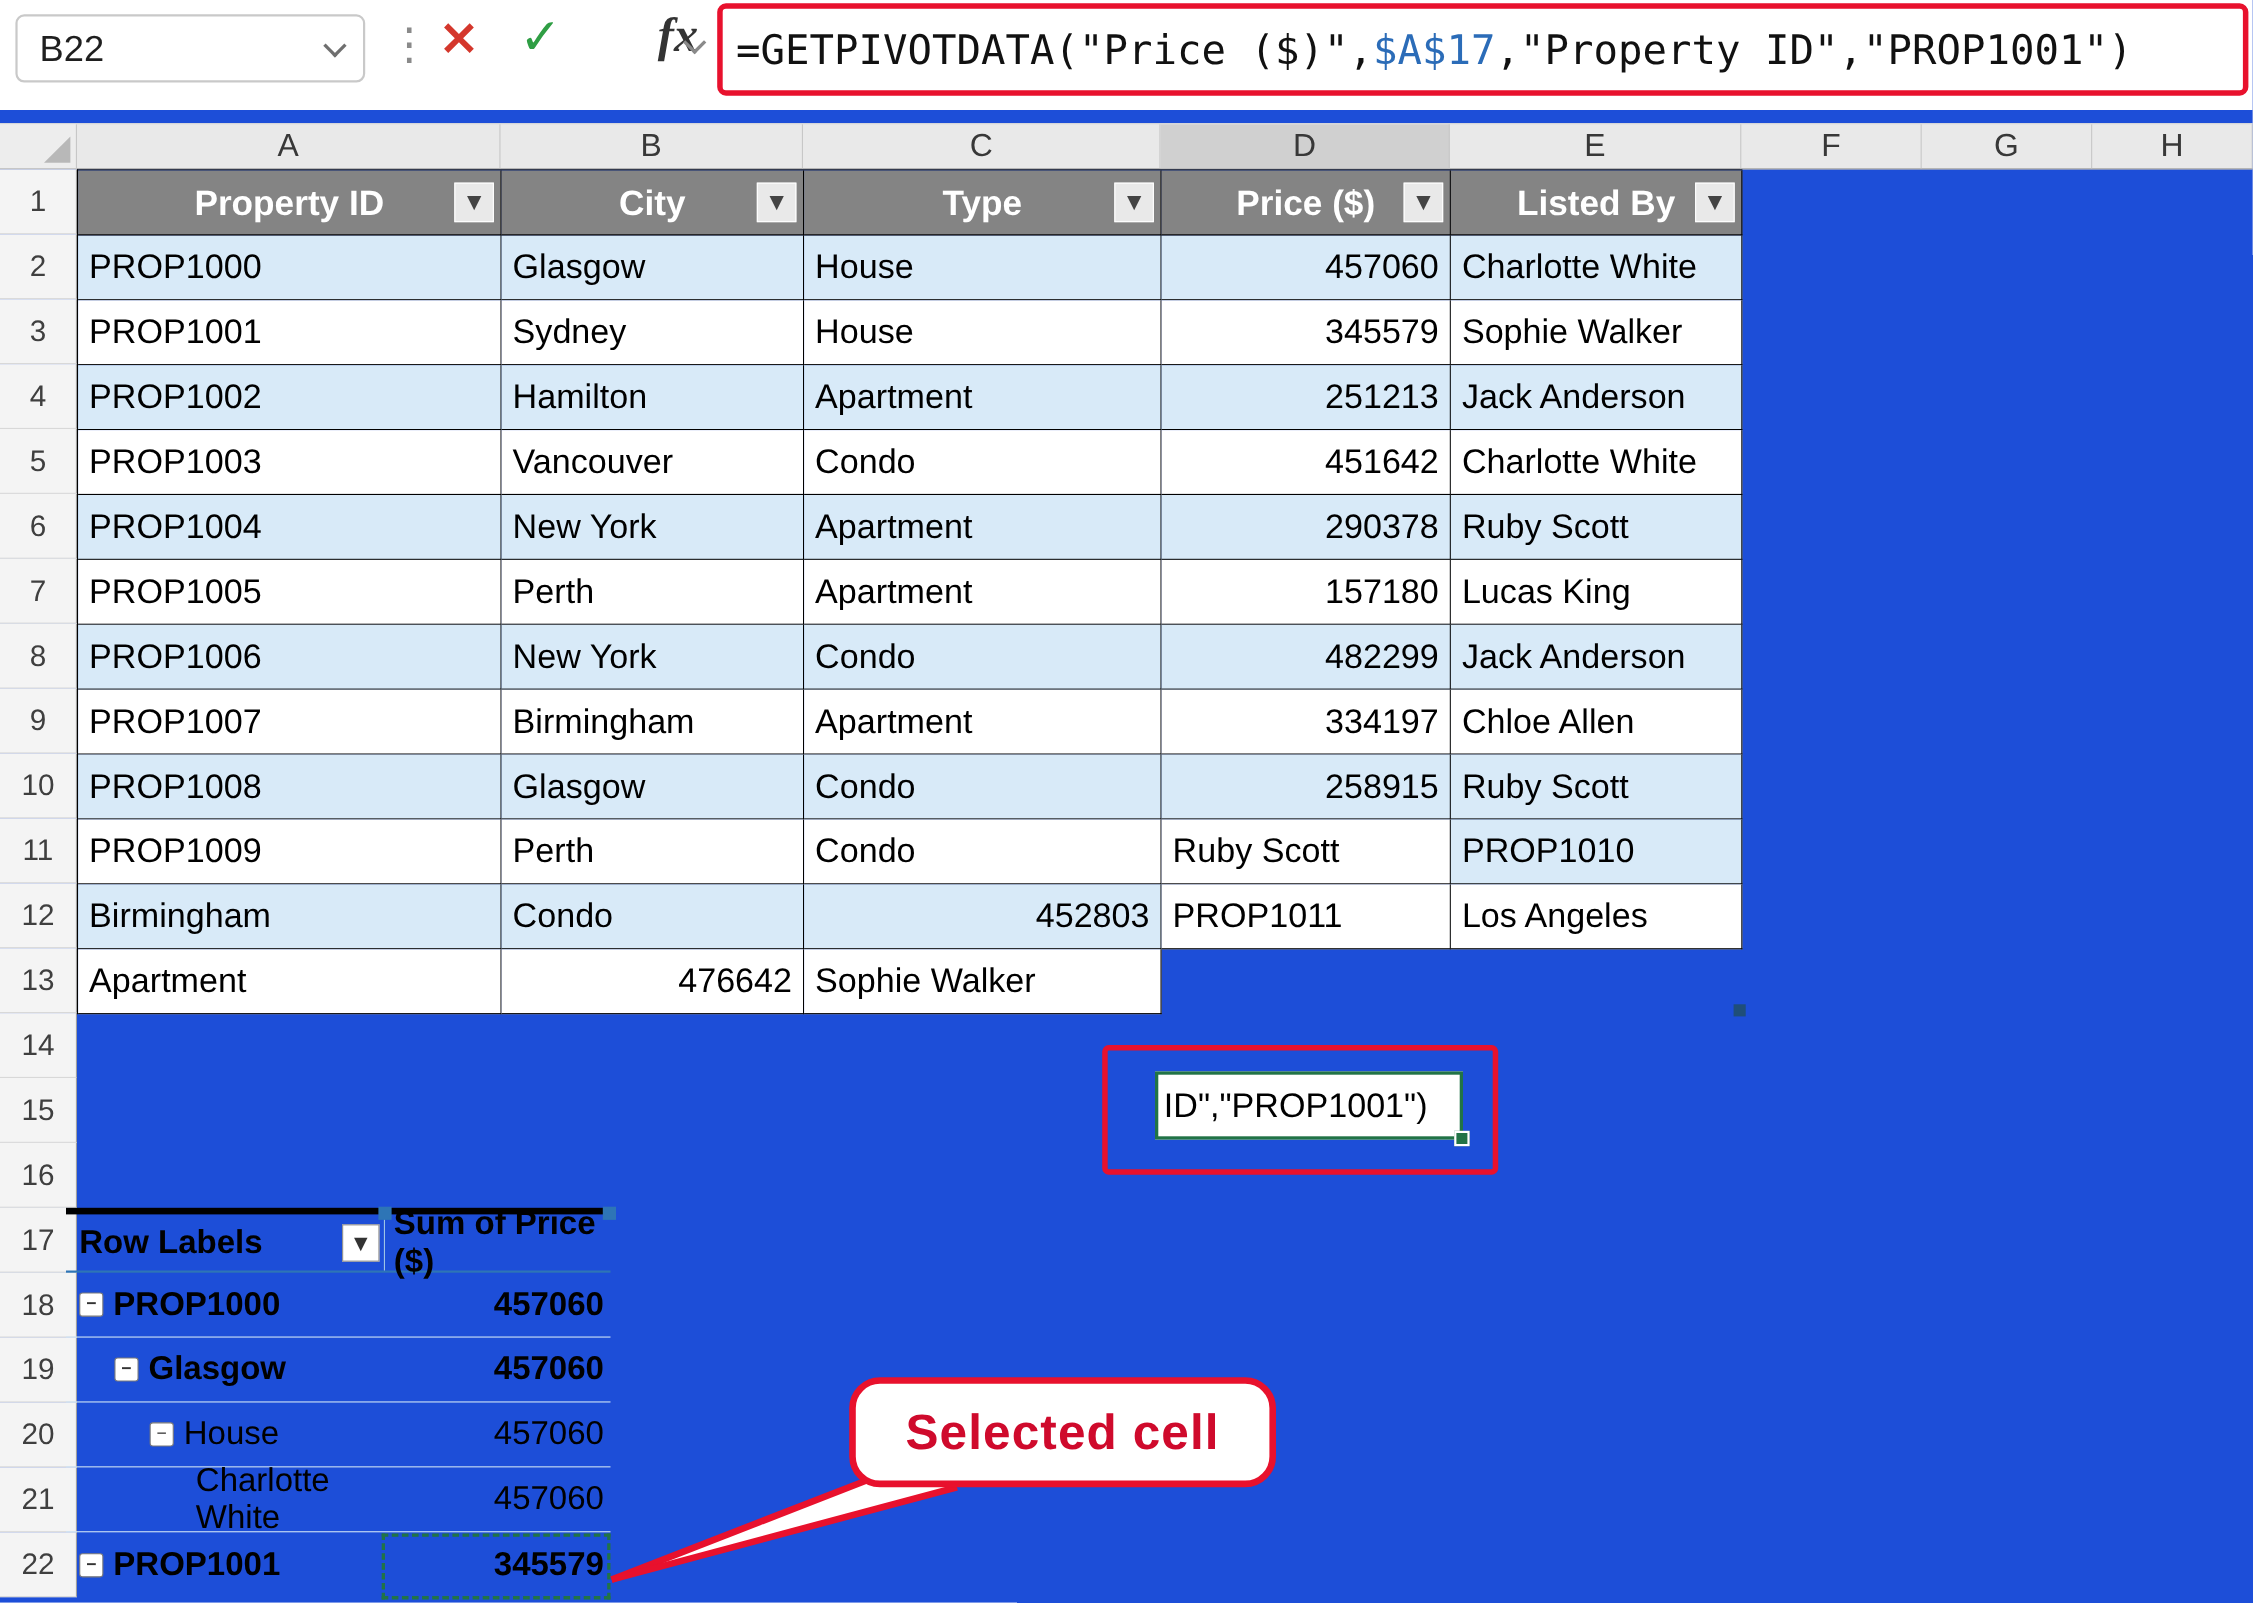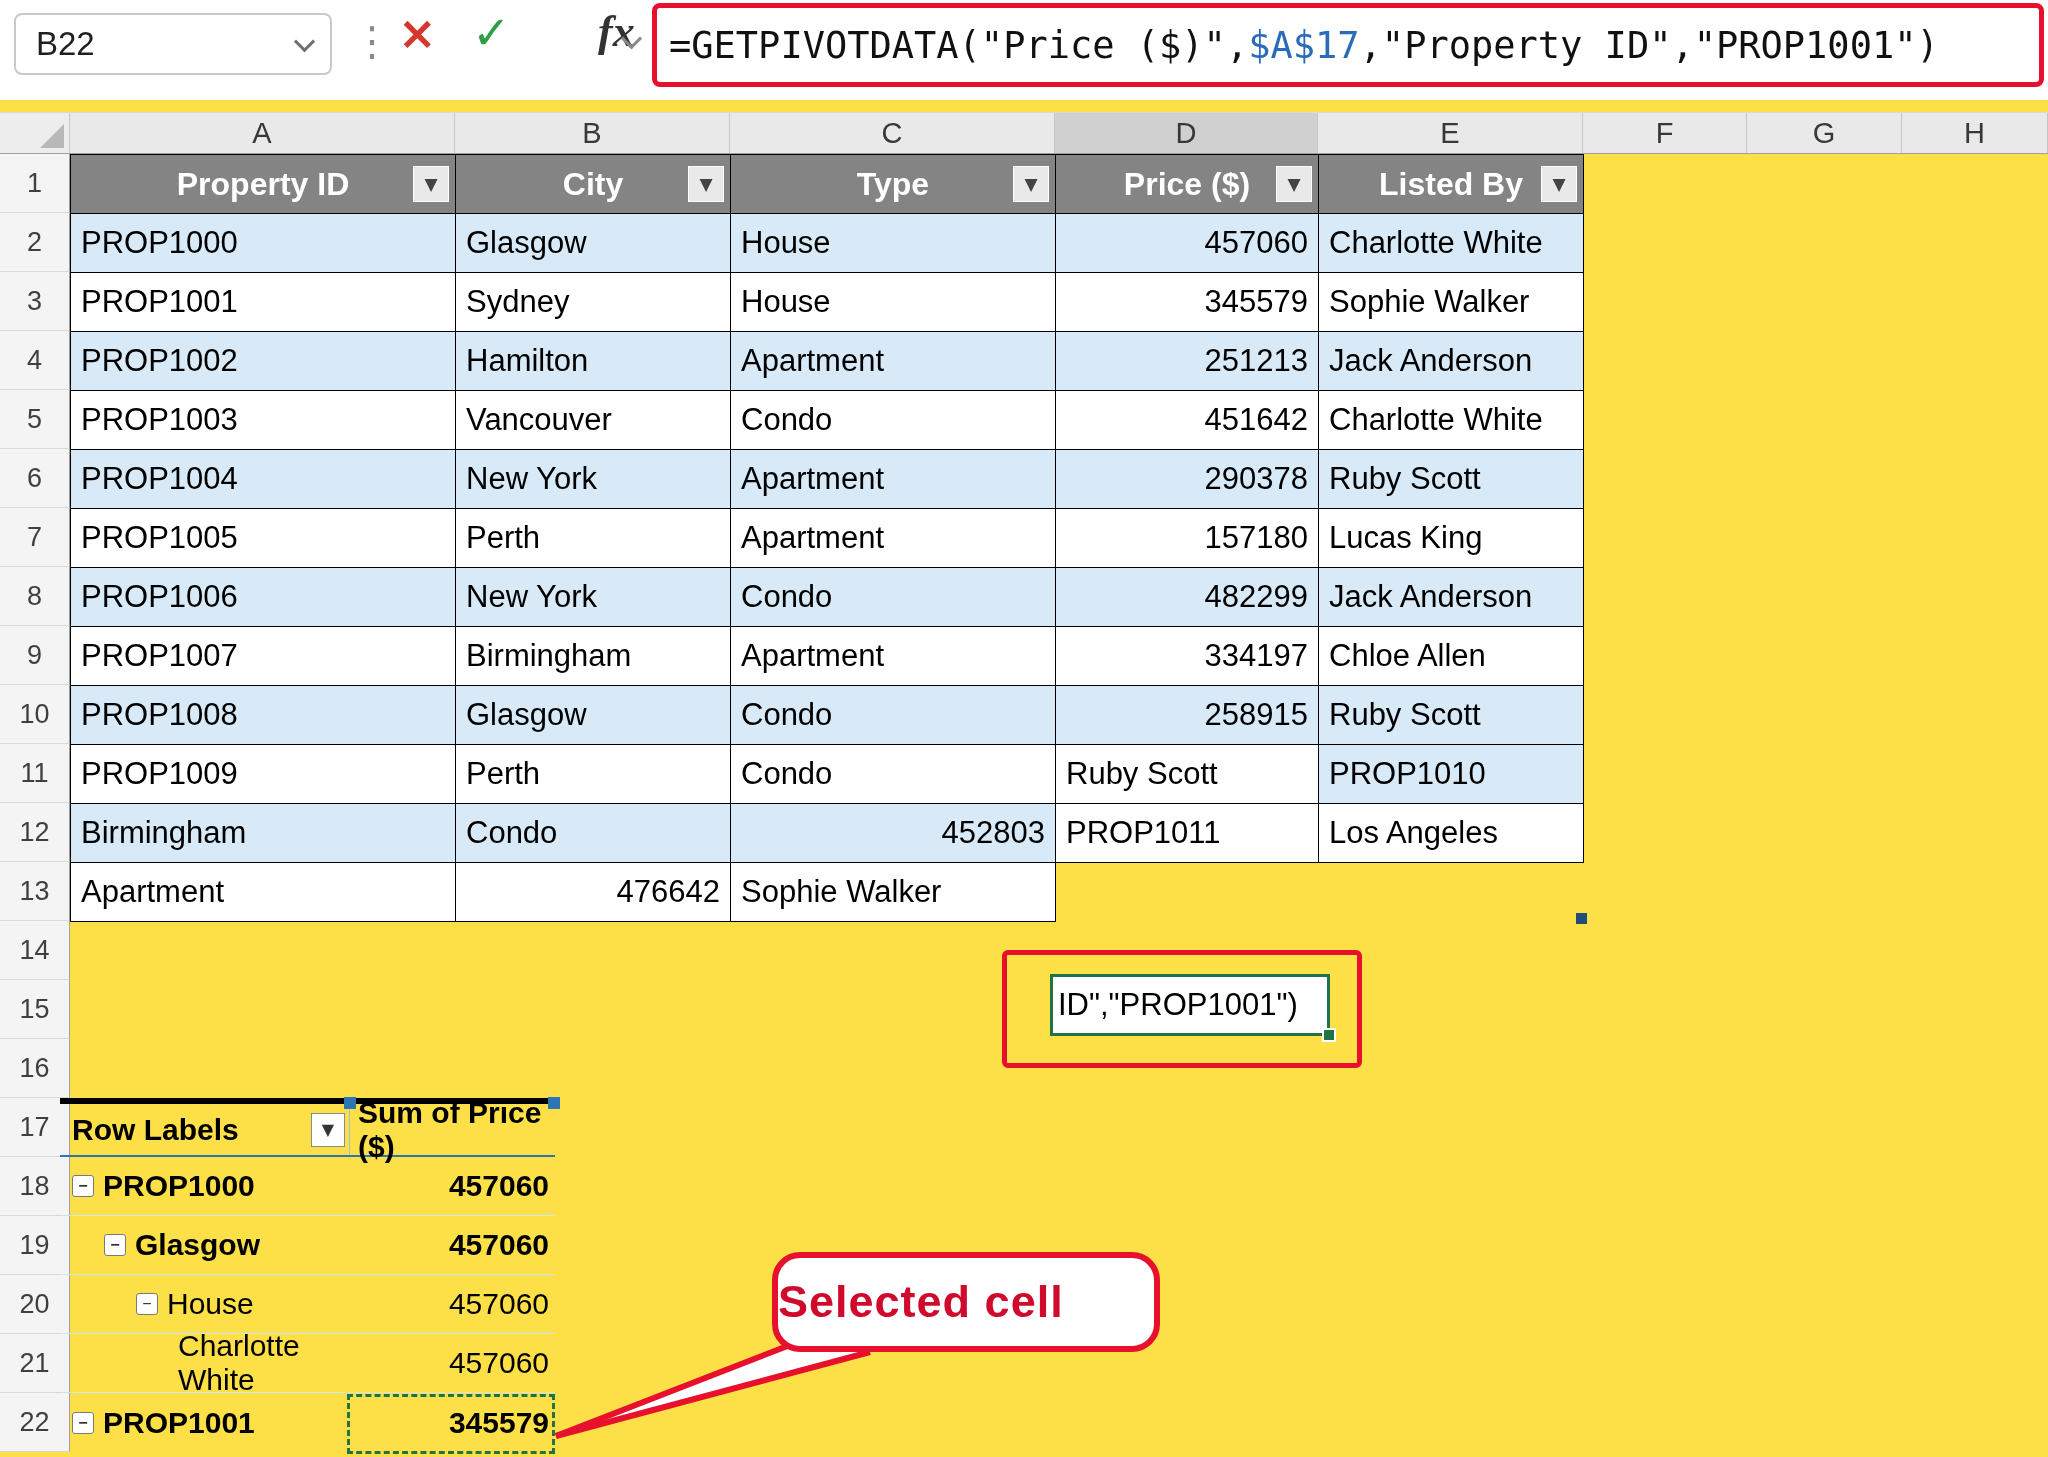--- a/index.html
+++ b/index.html
@@ -1,17 +1,17 @@
 <!DOCTYPE html>
 <html><head>
 <meta charset="utf-8">
 <style>
   * { margin:0; padding:0; box-sizing:border-box; }
   html,body { width:2048px; height:1457px; background:#fff; font-family:"Liberation Sans", sans-serif; }
-  .stage { position:relative; width:2048px; height:1457px; overflow:hidden; background:#fde047;text-decoration:underline; }
+  .stage { position:relative; width:2048px; height:1457px; overflow:hidden; background:#1d4ed8;text-decoration:underline; }
   .icon-font { font-family:"DejaVu Sans", sans-serif; }
 
   
   .formula-bar { position:absolute; left:0; top:0; width:2048px; height:100px; background:#fff; }
   .name-box { position:absolute; left:14px; top:13px; width:318px; height:62px; border:2px solid #c9c9c9; border-radius:8px; background:#fff; display:flex; align-items:center; justify-content:space-between; padding:0 18px 0 20px; }
   .name-text { font-size:33px; color:#1f1f1f; }
   .chev { width:15px; height:15px; border-right:3px solid #6f6f6f; border-bottom:3px solid #6f6f6f; transform:rotate(45deg) translate(-2px,-2px); display:inline-block; }
   .dots { position:absolute; left:352px; top:18px; font-size:40px; color:#8a8a8a; }
   .fb-btn { position:absolute; top:10px; background:none; border:none; cursor:pointer; line-height:1; }
   .cancel { left:398px; font-size:46px; color:#d4372c; font-weight:bold; }
@@ -59,21 +59,21 @@
   .lvl0 { padding-left:12px; } .lvl1 { padding-left:44px; } .lvl2 { padding-left:76px; } .lvl3 { padding-left:118px; }
   .collapse { width:22px; height:22px; border:1px solid #7a7a7a; border-radius:3px; display:flex; align-items:center; justify-content:center; font-size:16px; color:#333; margin-right:9px; background:#fff; flex:0 0 auto; }
   .pivot-handle { position:absolute; width:12px; height:12px; background:#2e75b6; }
   .ph1 { left:284px; top:-7px; } .ph2 { left:488px; top:-7px; }
 
   
   .cell-red { position:absolute; left:1002px; top:950px; width:360px; height:118px; border:5px solid #e8112d; border-radius:6px; }
   .edit-cell { position:absolute; left:1050px; top:974px; width:280px; height:62px; border:3px solid #217346; background:#fff; display:flex; align-items:center; font-size:31px; padding-left:5px; }
   .fill-handle { position:absolute; right:-9px; bottom:-9px; width:14px; height:14px; background:#217346; border:2px solid #fff; }
   .ants { position:absolute; left:347px; top:1394px; width:208px; height:60px; border:3px dashed #217346; }
-  .callout { position:absolute; left:772px; top:1252px; width:388px; height:100px; border:6px solid #e8112d; border-radius:28px; background:#fff; display:flex; align-items:center; justify-content:flex-start; z-index:5; }
+  .callout { position:absolute; left:772px; top:1252px; width:388px; height:100px; border:6px solid #e8112d; border-radius:28px; background:#fff; display:flex; align-items:center; justify-content:center; z-index:5; }
   .callout span { font-size:45px; font-weight:bold; color:#cf0a2c; letter-spacing:1px; }
   .callout-tail { position:absolute; left:540px; top:1330px; width:560px; height:127px; z-index:4; }
 </style>
 </head>
 <body>
 
 <div class="stage">
 
   <div class="formula-bar">
     <div class="name-box">

